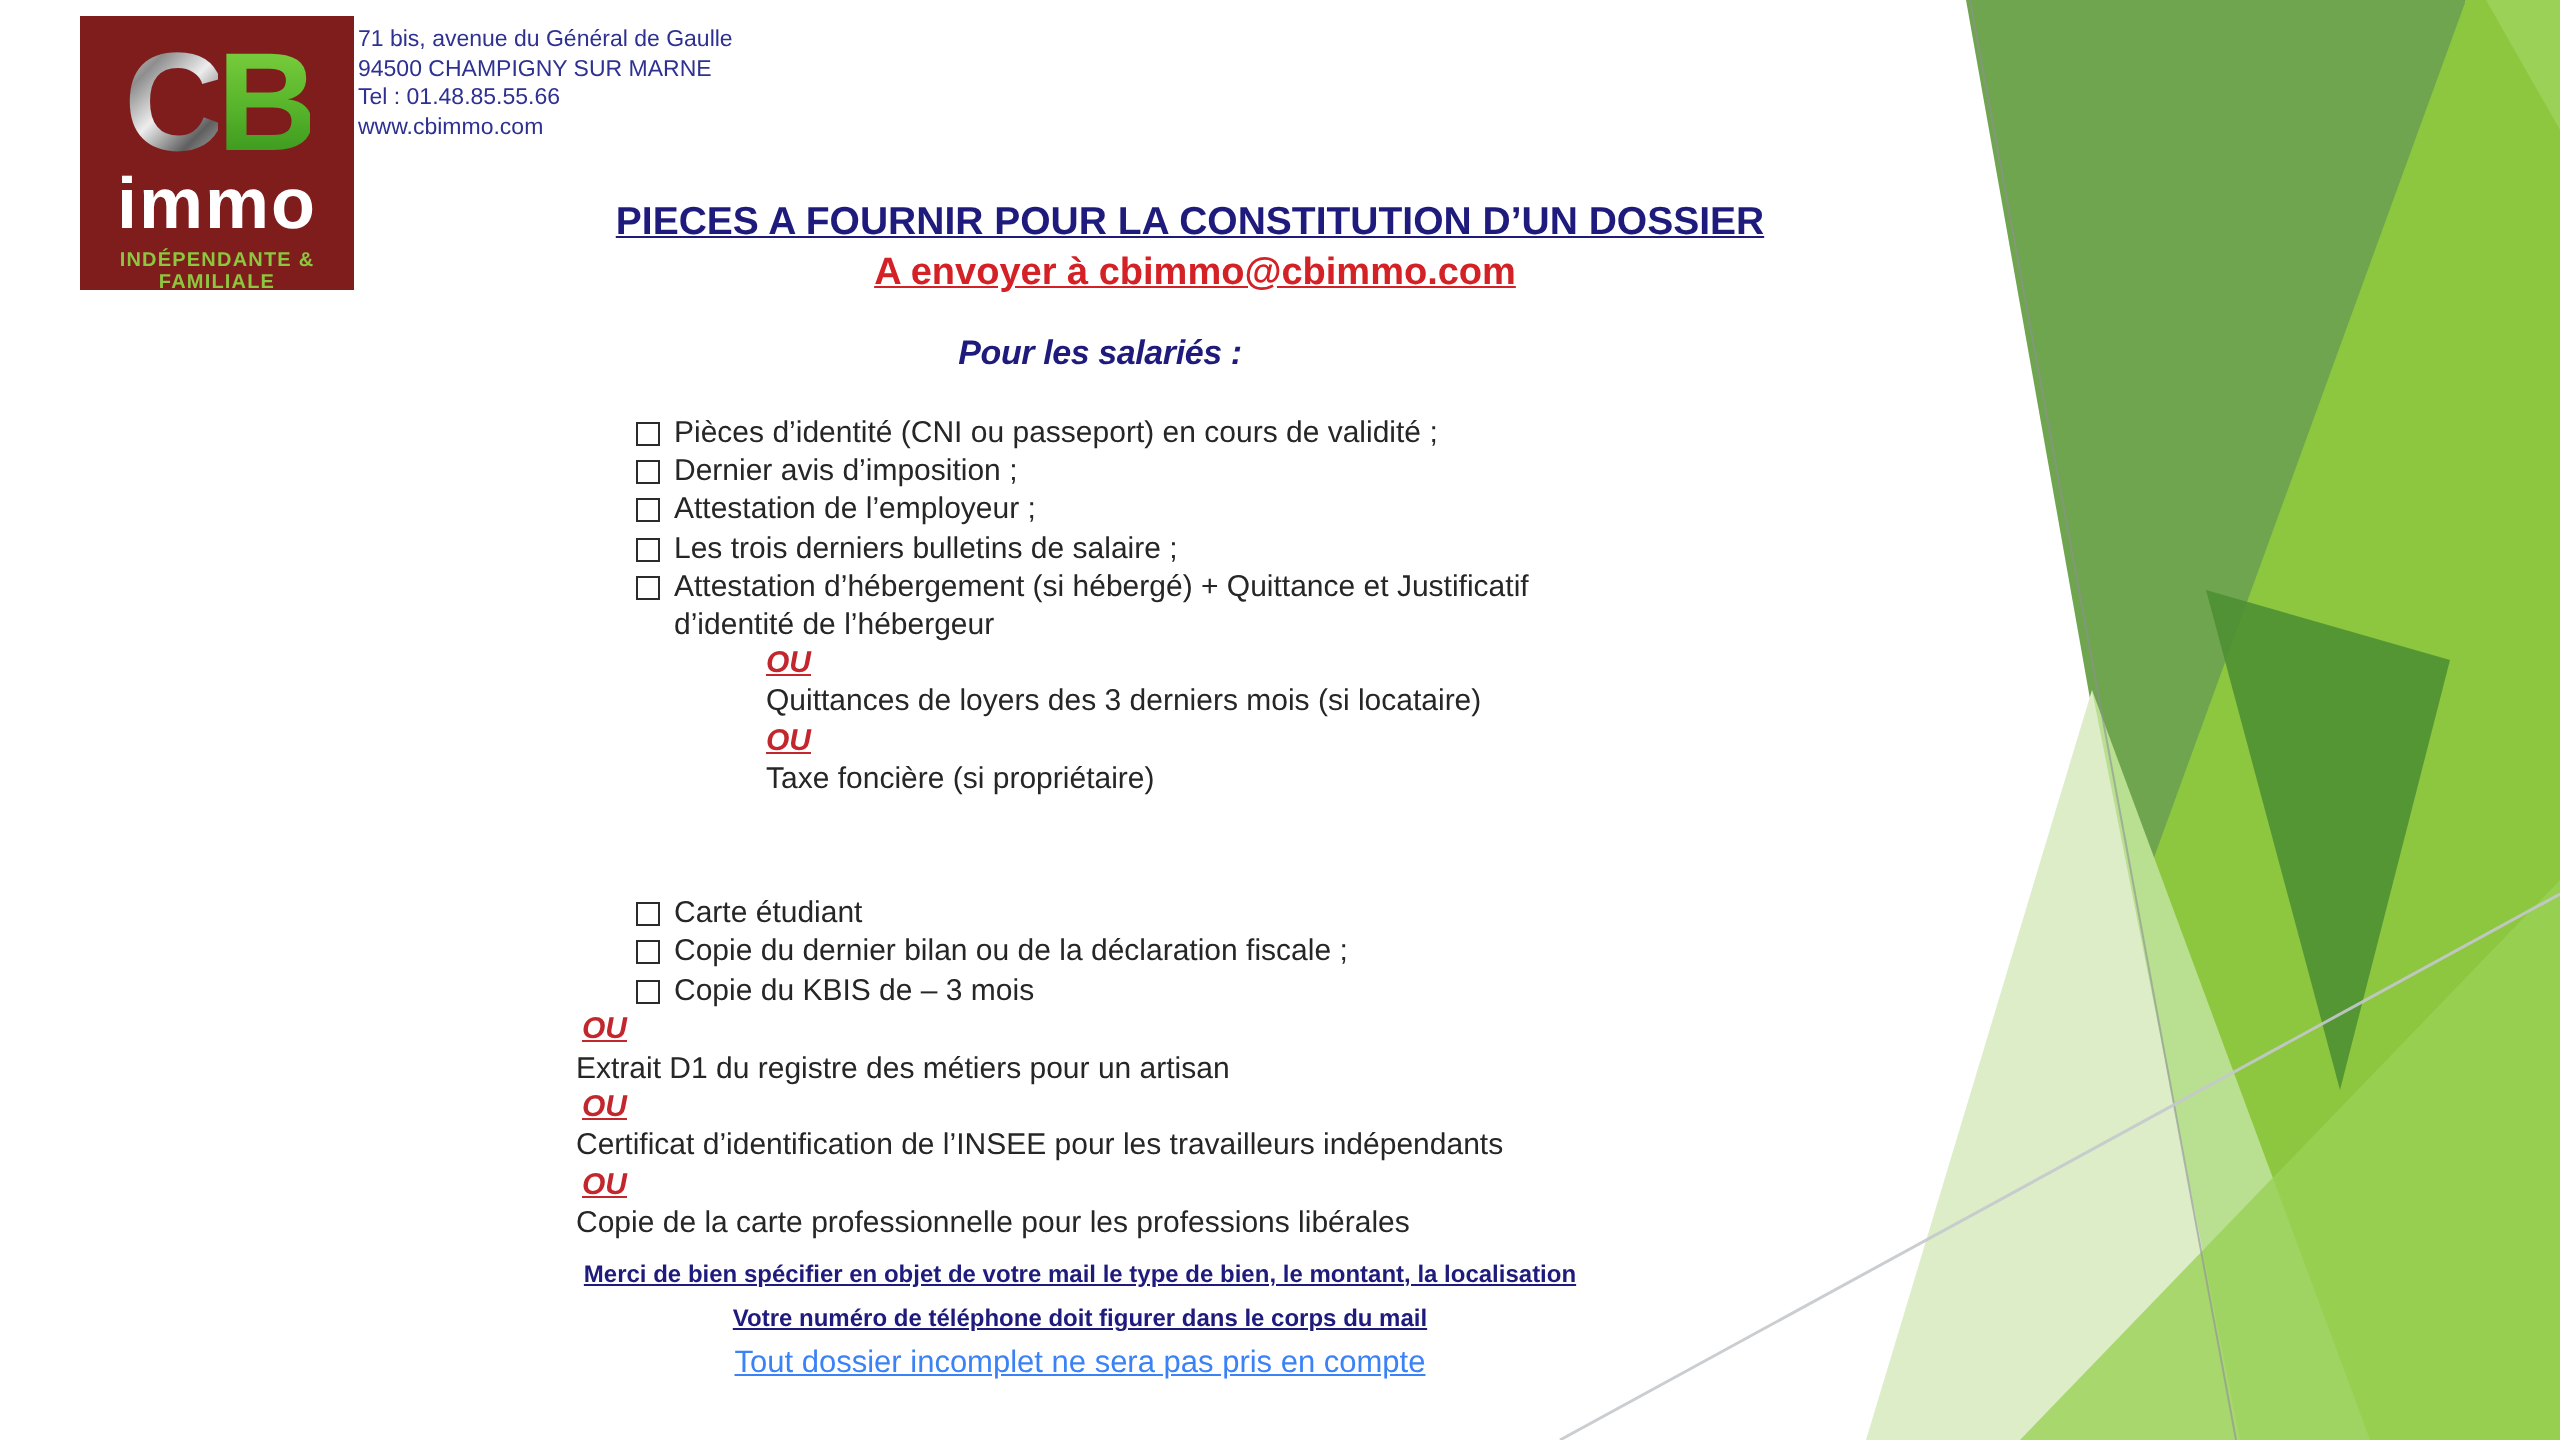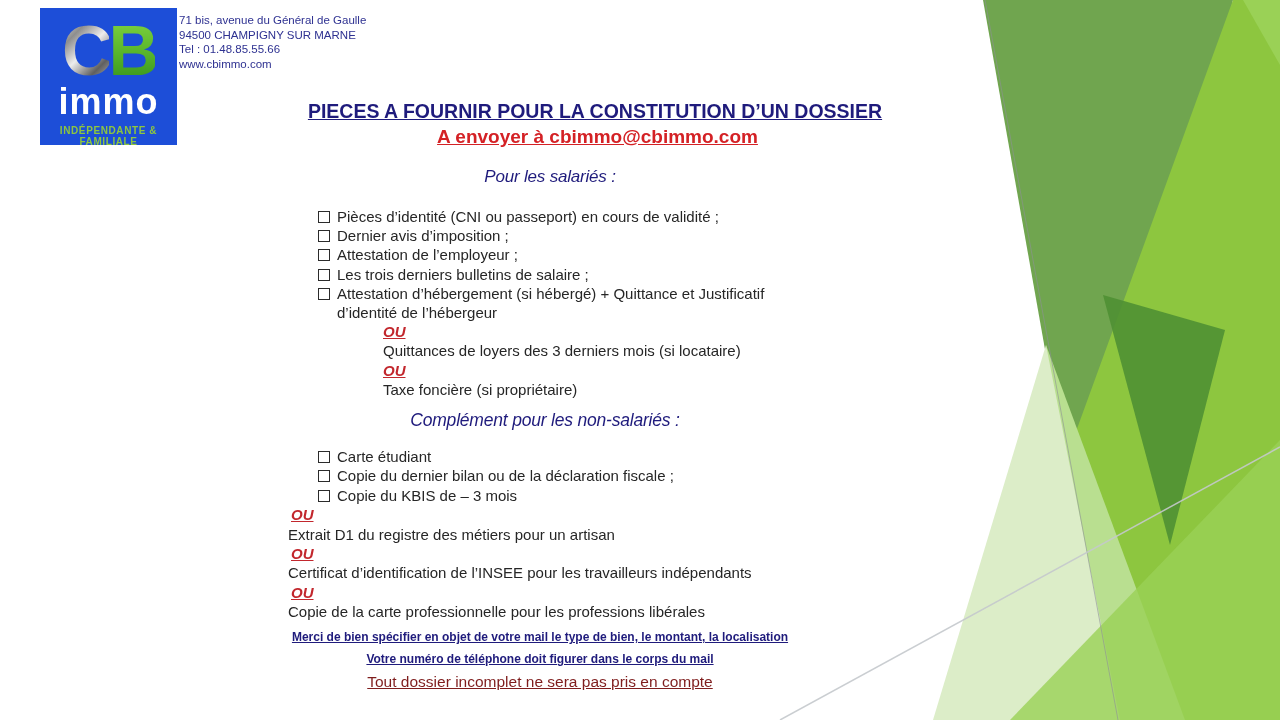--- a/index.html
+++ b/index.html
@@ -4,63 +4,63 @@
 <style>
   html,body{margin:0;padding:0;background:#888;}
   .slide{
     position:relative; width:1280px; height:720px; background:#ffffff;
     overflow:hidden; font-family:"Liberation Sans", sans-serif;
   }
   svg.bg{position:absolute; left:0; top:0; width:1280px; height:720px;}
 
   
   .logo{position:absolute; left:40px; top:8px; width:137px; height:137px;
-        background:#1d4ed8; text-align:center;}
+        background:#7f1d1d; text-align:center;}
   .logo-cb{margin-top:8px; font-weight:bold; font-size:70px; line-height:1;
            letter-spacing:-4px;}
   .logo-cb .c{background:linear-gradient(135deg,#f8f8f8 0%,#8e8e8e 28%,#ededed 50%,#5f5f5f 74%,#d6d6d6 100%);
               -webkit-background-clip:text; background-clip:text; color:transparent;}
   .logo-cb .b{background:linear-gradient(180deg,#86d844 0%,#56b32a 55%,#2f8c1a 100%);
               -webkit-background-clip:text; background-clip:text; color:transparent;}
   .logo-immo{color:#ffffff; font-weight:bold; font-size:36px; line-height:1;
              margin-top:-2px; letter-spacing:1px;}
   .logo-tag{color:#8dc63f; font-size:10px; letter-spacing:.6px; margin-top:5px; font-weight:bold;}
 
   
   .contact{position:absolute; left:179px; top:13px; color:#2e3191;
            font-size:11.5px; line-height:14.5px;}
   .contact .site{text-decoration:none; color:#2e3191; display:block;}
 
   
   .title{position:absolute; top:100px; left:120px; width:950px; text-align:center;
          color:#1f1b7c; font-size:19.5px; font-weight:bold; text-decoration:underline;}
   .subtitle{position:absolute; top:126px; left:120px; width:955px; text-align:center;
             color:#d42125; font-size:19px; font-weight:bold; text-decoration:underline;}
-  .sec-heading{position:absolute; text-align:center; color:#1f1b7c; font-weight:normal;
+  .sec-heading{position:absolute; text-align:center; color:#1f1b7c; font-weight:bold;
                font-style:italic; letter-spacing:-.2px;}
   .h-sal{top:167px; left:200px; width:700px; font-size:17px;}
   .h-nonsal{top:410px; left:180px; width:730px; font-size:17.5px;}
 
   
   .list{position:absolute; left:288px; color:#262626; font-size:15px; line-height:19.2px;}
   .list1{top:207px; width:500px;}
   .list2{top:447px; width:520px; line-height:19.4px;}
   .item{display:flex; align-items:flex-start;padding-left:30px;}
   .cbx{flex:0 0 auto; width:10px; height:10px; border:1.6px solid #2b2b2b;
        margin:4px 7px 0 0; background:#fff;}
   .item .txt{max-width:472px;}
   .ou{color:#c2272d; font-weight:bold; font-style:italic; text-decoration:underline;}
   .orblock1{margin-left:95px;}
   .list2 .ou{margin-left:3px;}
 
   
   .footer-line{position:absolute; left:140px; width:800px; text-align:center;
                font-weight:bold; color:#1f1b7c; font-size:12px; text-decoration:underline;}
   .f1{top:630px;} .f2{top:652px;}
-  .f3{top:673px; font-weight:normal; color:#7f1d1d; font-size:15.5px;}
+  .f3{top:673px; font-weight:normal; color:#3b82f6; font-size:15.5px;}
 </style>
 </head>
 <body>
 
 <div class="slide">
 
   <svg class="bg" viewBox="0 0 1280 720" preserveAspectRatio="none">
     <polygon points="983,0 1233,0 1093,620" fill="#70a54f"></polygon>
     <polygon points="1233,0 1280,0 1280,720 938,720 1062,470" fill="#8dc63f"></polygon>
     <polygon points="1046,345 1185,720 1075,720" fill="#b9df90"></polygon>
@@ -111,21 +111,20 @@
       <span class="txt">Attestation d’hébergement (si hébergé) + Quittance et Justificatif d’identité de l’hébergeur</span>
     </div>
     <div class="orblock1">
       <div class="ou">OU</div>
       <div>Quittances de loyers des 3 derniers mois (si locataire)</div>
       <div class="ou">OU</div>
       <div>Taxe foncière (si propriétaire)</div>
     </div>
   </div>
 
-  <div class="sec-heading h-nonsal">Complément pour les non-salariés :</div>
 
   <div class="list list2">
     <div class="item">
       <span class="cbx"></span>
       <span class="txt">Carte étudiant</span>
     </div>
     <div class="item">
       <span class="cbx"></span>
       <span class="txt">Copie du dernier bilan ou de la déclaration fiscale ;</span>
     </div>

